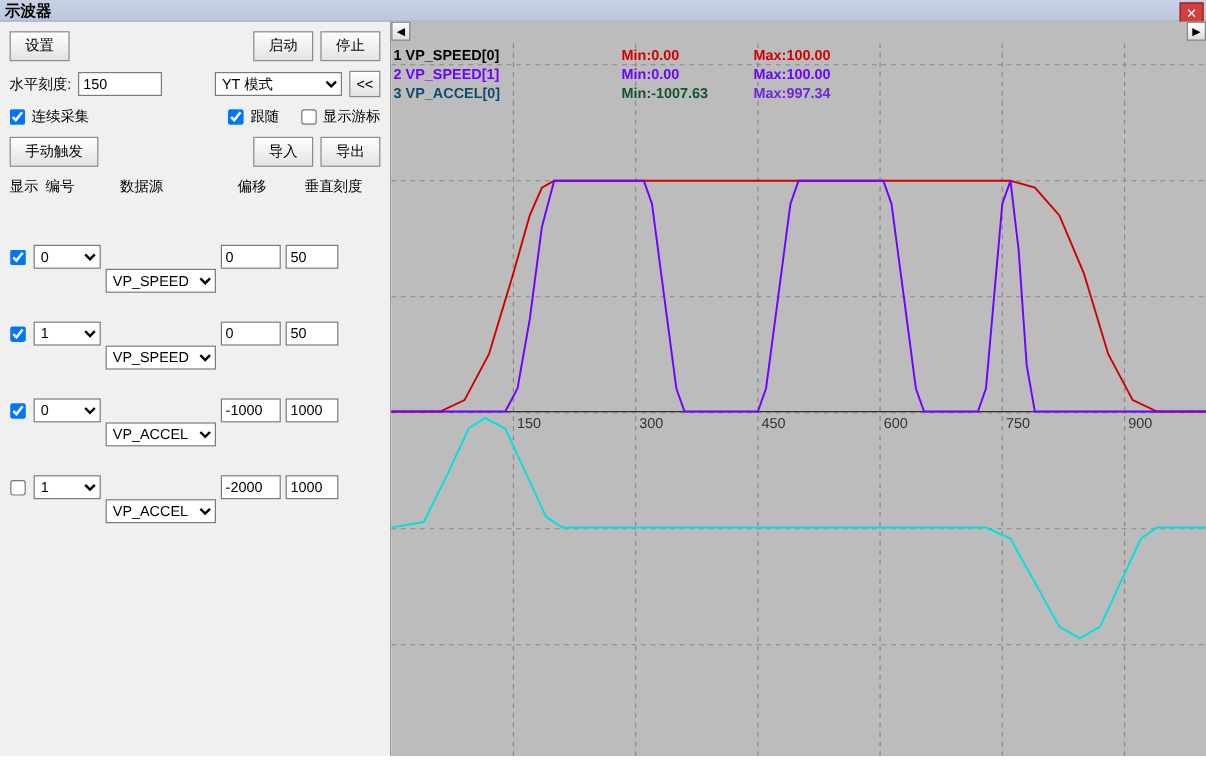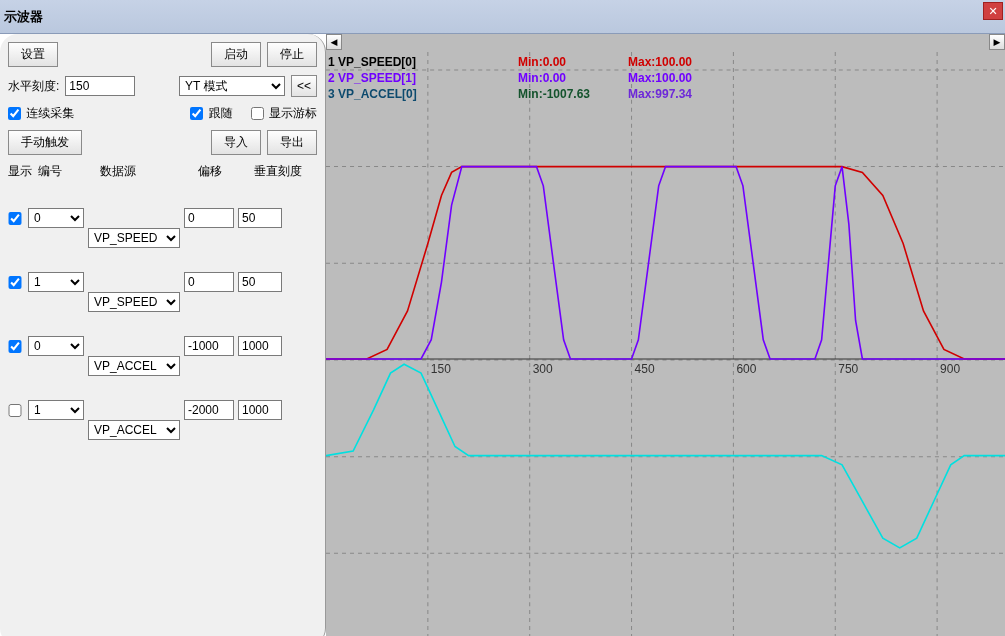--- a/index.html
+++ b/index.html
@@ -6,21 +6,21 @@
 body {
   font-family: "Microsoft YaHei", "SimSun", Arial, sans-serif;
   font-size: 12px;
   background: #fff;
   width: 1005px;
   height: 636px;
   overflow: hidden;
 }
 .titlebar {
   background: linear-gradient(#c6d2e6, #bac8de);
-  height: 34px;
+  height: 18px;
   display: flex;
   align-items: center;
   padding: 0 4px;
   border-bottom: 1px solid #8a9bb8;
   position: relative;
 }
 .titlebar .title { font-weight: bold; font-size: 13px; }
 .close-btn {
   position: absolute;
   right: 2px; top: 2px;
@@ -35,21 +35,20 @@
 .main {
   display: flex;
   height: calc(100% - 24px);
 }
 .left-panel {
   width: 326px;
   padding: 8px 8px;
   background: #f0f0f0;
   border-right: 1px solid #999;
   flex-shrink: 0;
-  border-radius: 18px;
 }
 .row {
   display: flex;
   align-items: center;
   margin-bottom: 8px;
   gap: 6px;
 }
 .btn {
   background: linear-gradient(#fefefe,#e3e3e3);
   border: 1px solid #8a8a8a;
@@ -70,21 +69,21 @@
   font-size: 12px;
   background: #fff;
   padding: 1px 1px;
 }
 label { font-size: 12px; }
 input[type=checkbox] { vertical-align: middle; margin-right: 2px; }
 .col-header {
   display: flex;
   font-size: 12px;
   margin-top: 4px;
-  margin-bottom: 8px;
+  margin-bottom: 20px;
   font-family: Liberation Serif, serif;
 }
 .col-header span { display:inline-block; }
 .datarow {
   display: flex;
   align-items: center;
   margin-bottom: 4px;
   gap: 4px;
 }
 .datarow input[type=checkbox]{ width:14px; }

